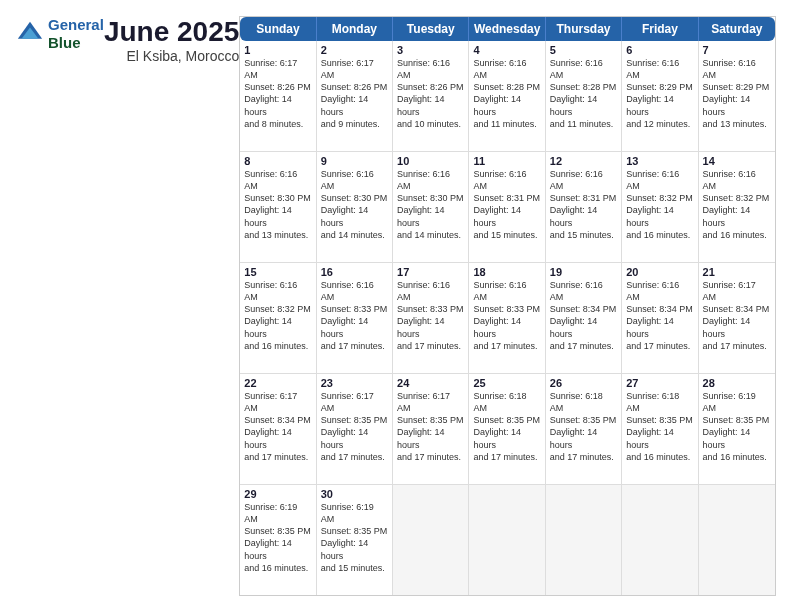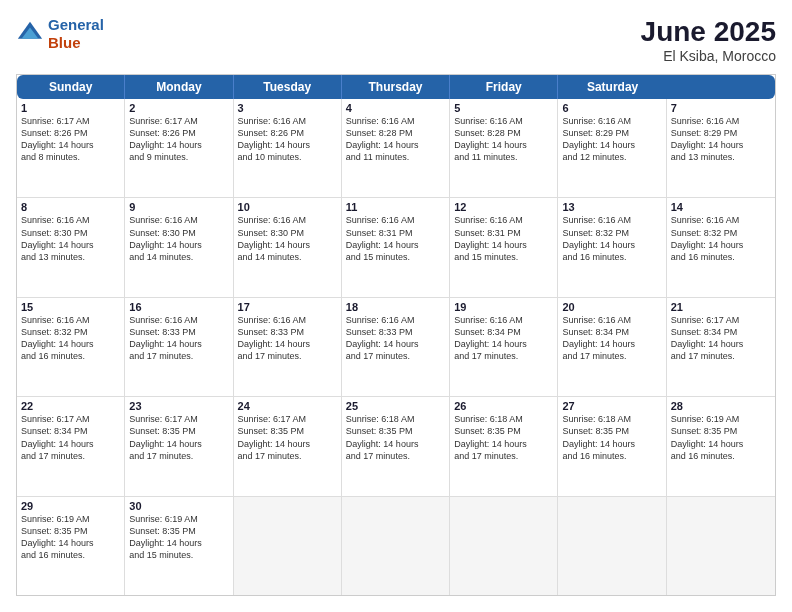--- a/index.html
+++ b/index.html
@@ -8,21 +8,21 @@
       height: 612px;
       font-family: Arial, Helvetica, sans-serif;
       background: #fff;
       overflow: hidden;
     }
     .page {
       width: 792px;
       height: 612px;
       padding: 16px;
       display: flex;
-      flex-direction: column;
+      flex-direction: row;
     }
     .header {
       display: flex;
       justify-content: space-between;
       align-items: flex-start;
       margin-bottom: 10px;
     }
     .logo {
       display: flex;
       align-items: center;
@@ -124,34 +124,35 @@
 
 <div class="page">
   <div class="header">
     <div class="logo">
       <svg class="logo-icon" viewBox="0 0 30 30" xmlns="http://www.w3.org/2000/svg">
         <polygon points="15,2 28,20 2,20" fill="#2563a8"></polygon>
         <polygon points="15,8 24,20 6,20" fill="#4a9fd4"></polygon>
       </svg>
       <div class="logo-text">
         <div><span>General</span></div>
-        <div style="color:#c2410c;">Blue</div>
+        <div style="color:#14532d;">Blue</div>
       </div>
     </div>
     <div class="title-block">
       <div class="month-title">June 2025</div>
       <div class="location">El Ksiba, Morocco</div>
     </div>
   </div>
 
   <div class="calendar">
     <div class="cal-header-row">
       <div class="cal-header-cell">Sunday</div>
       <div class="cal-header-cell">Monday</div>
       <div class="cal-header-cell">Tuesday</div>
+      <div class="cal-header-cell">Wednesday</div>
       <div class="cal-header-cell">Thursday</div>
       <div class="cal-header-cell">Friday</div>
       <div class="cal-header-cell">Saturday</div>
     </div>
     <div class="cal-body">
 
       <div class="cal-row">
         <div class="cal-cell">
           <span class="day-num">1</span>
           <span class="cell-line">Sunrise: 6:17 AM</span>

